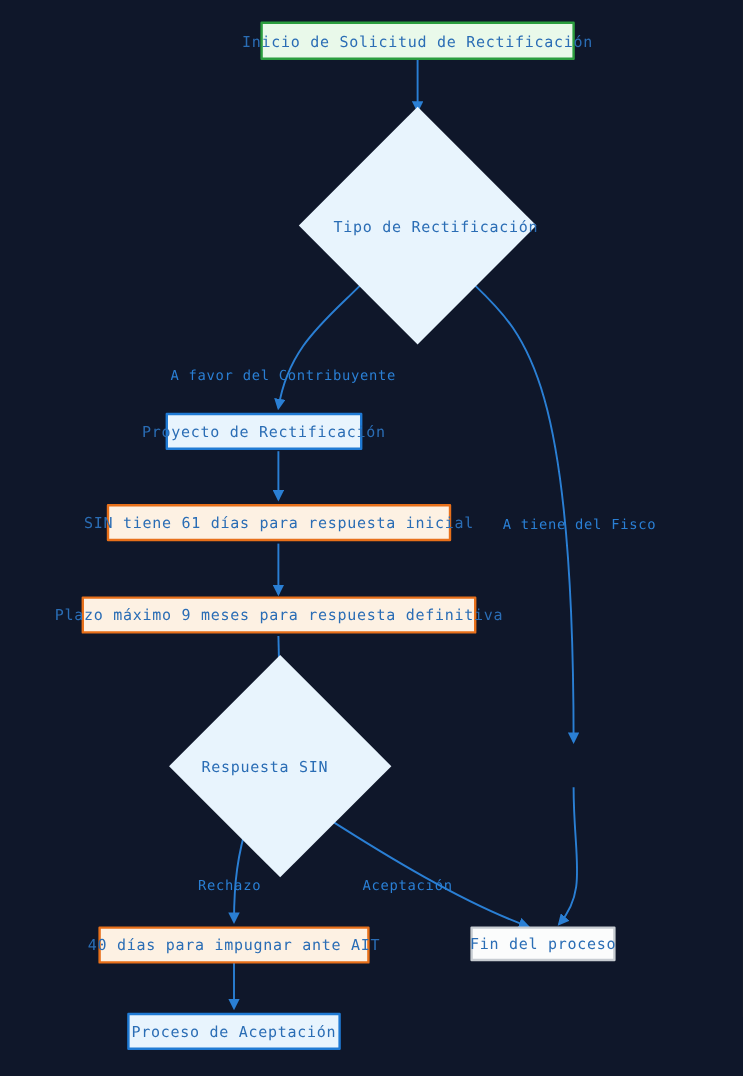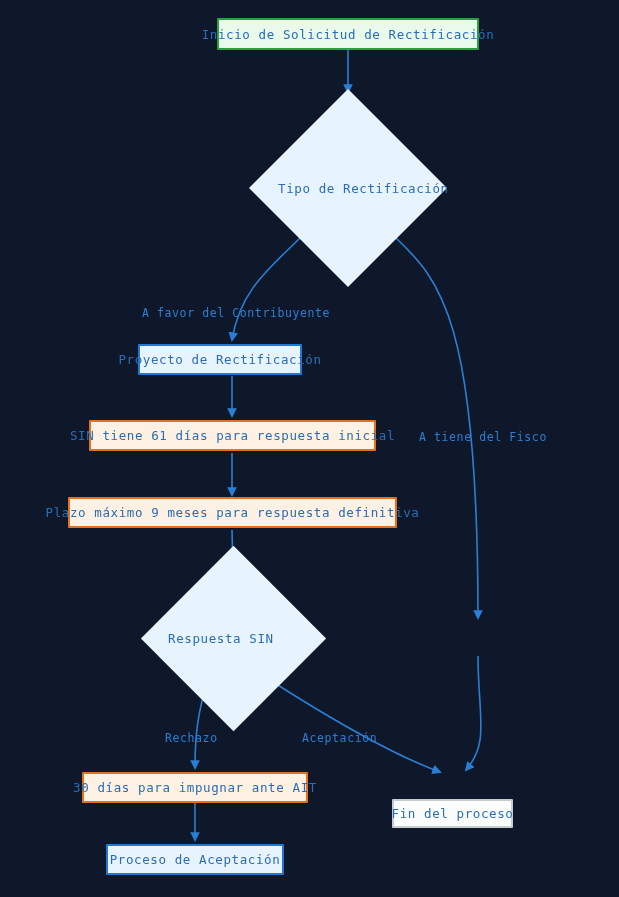--- a/index.html
+++ b/index.html
@@ -57,21 +57,20 @@
   }
   .node.timelimit {
     background: #fdf1e3;
     border-color: #e8701a;
     color: #2a6db5;
   }
   .node.terminal {
     background: #fbfcfc;
     border-color: #c7ccd1;
     color: #2a6db5;
-    margin-top: 27px;
   }
   .diamond {
     position: absolute;
     display: flex;
     align-items: center;
     justify-content: flex-start;
   }
   .diamond .shape {
     position: absolute;
     left: 0; top: 0;
@@ -145,21 +144,21 @@
     <span>Plazo máximo 9 meses para respuesta definitiva</span>
   </div>
 
   <div class="diamond" style="left:168px; top:573px; width:131px; height:131px;">
     <div class="shape"></div>
     <span class="dlabel">Respuesta SIN</span>
   </div>
 
 
   <div class="node rect timelimit" style="left:82px; top:772px; width:226px; height:31px;">
-    <span>30 días para impugnar ante AIT</span>
+    <span>40 días para impugnar ante AIT</span>
   </div>
 
   <div class="node rect terminal" style="left:392px; top:772px; width:121px; height:29px;">
     <span>Fin del proceso</span>
   </div>
 
   <div class="node rect process" style="left:106px; top:844px; width:178px; height:31px;">
     <span>Proceso de Aceptación</span>
   </div>
 

